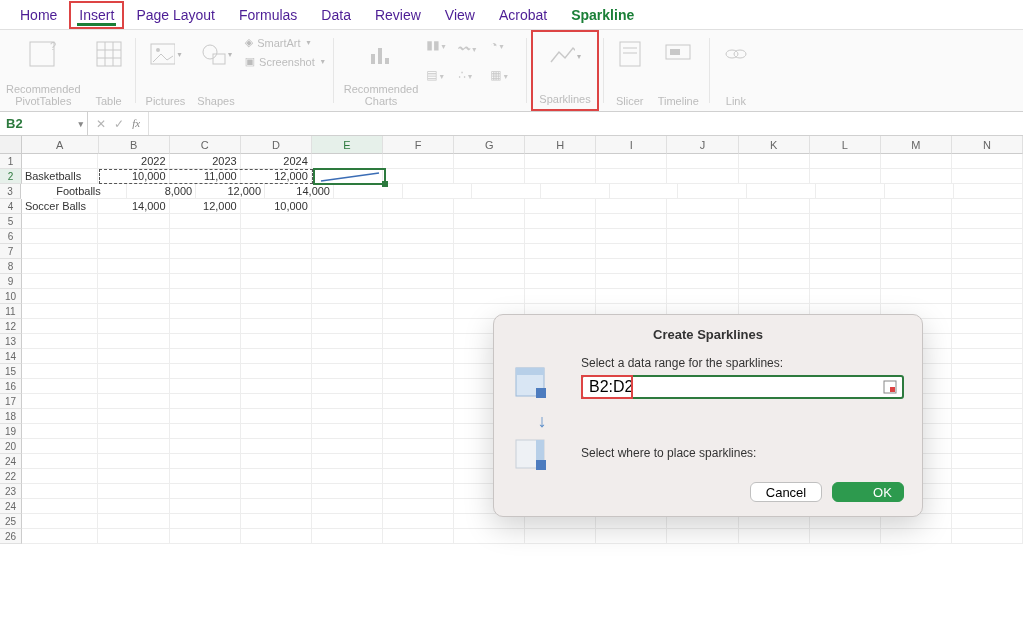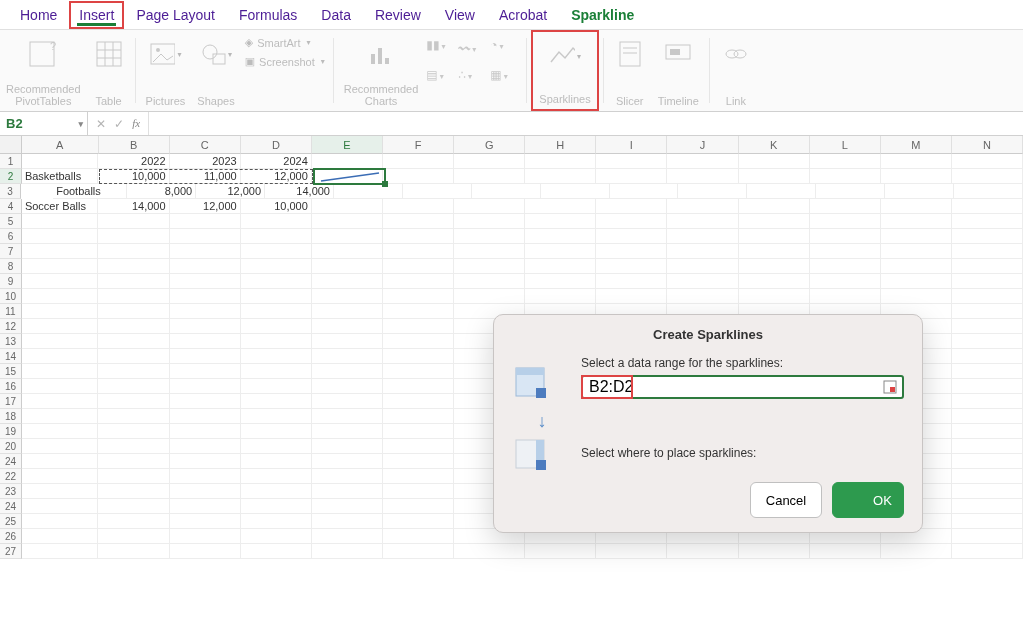--- a/index.html
+++ b/index.html
@@ -301,21 +301,21 @@
   width:38px;
 }
 .dlg-buttons {
   display: flex;
   justify-content: flex-end;
   gap: 10px;
   padding: 4px 18px 0;
 }
 .btn {
   min-width: 72px;
-  height: 36px;
+  height: 20px;
   border-radius: 6px;
   font-size: 13px;
   border: 1px solid #c0c0c0;
   background: #fff;
   cursor: pointer;
 }
 .btn-primary {
   background: #2d9a4e;
   border-color: #2d9a4e;
   color: #fff;
@@ -929,37 +929,20 @@
         <div class="cell num"></div>
         <div class="cell num"></div>
         <div class="cell num"></div>
         <div class="cell num"></div>
         <div class="cell num"></div>
         <div class="cell num"></div>
         <div class="cell num"></div>
         <div class="cell num"></div>
         <div class="cell num"></div>
       </div>
-      <div class="row">
-        <div class="row-h">27</div>
-        <div class="cell txt col-a" style="width: 77px;"></div>
-        <div class="cell num"></div>
-        <div class="cell num"></div>
-        <div class="cell num"></div>
-        <div class="cell num"></div>
-        <div class="cell num"></div>
-        <div class="cell num"></div>
-        <div class="cell num"></div>
-        <div class="cell num"></div>
-        <div class="cell num"></div>
-        <div class="cell num"></div>
-        <div class="cell num"></div>
-        <div class="cell num"></div>
-        <div class="cell num"></div>
-      </div>
     </div>
 
   <div class="ants" style="left:99px; top:33px; width:214px; height:15px;"></div>
 
   <div class="active-cell-outline" style="left:313px; top:32px; width:73px; height:17px;">
     <svg class="sparkline-svg" width="62" height="11">
       <polyline points="2,9 31,5 60,1" fill="none" stroke="#3b6db5" stroke-width="1.5"></polyline>
     </svg>
   </div>
 </div>

